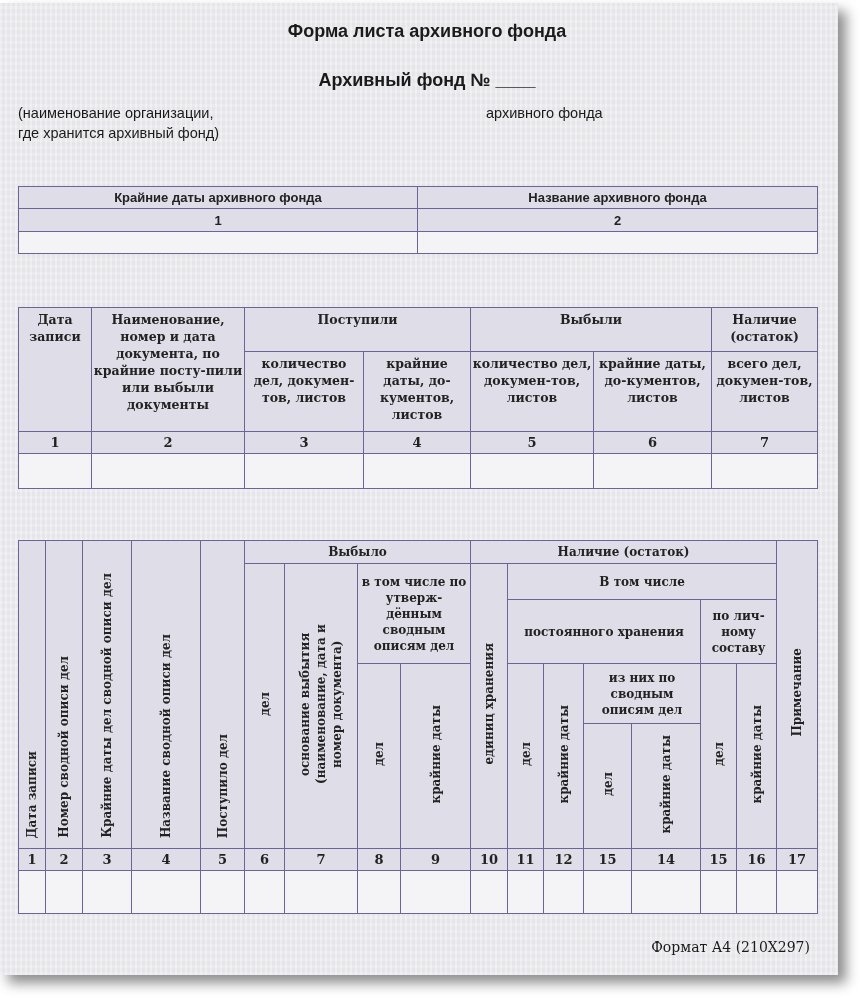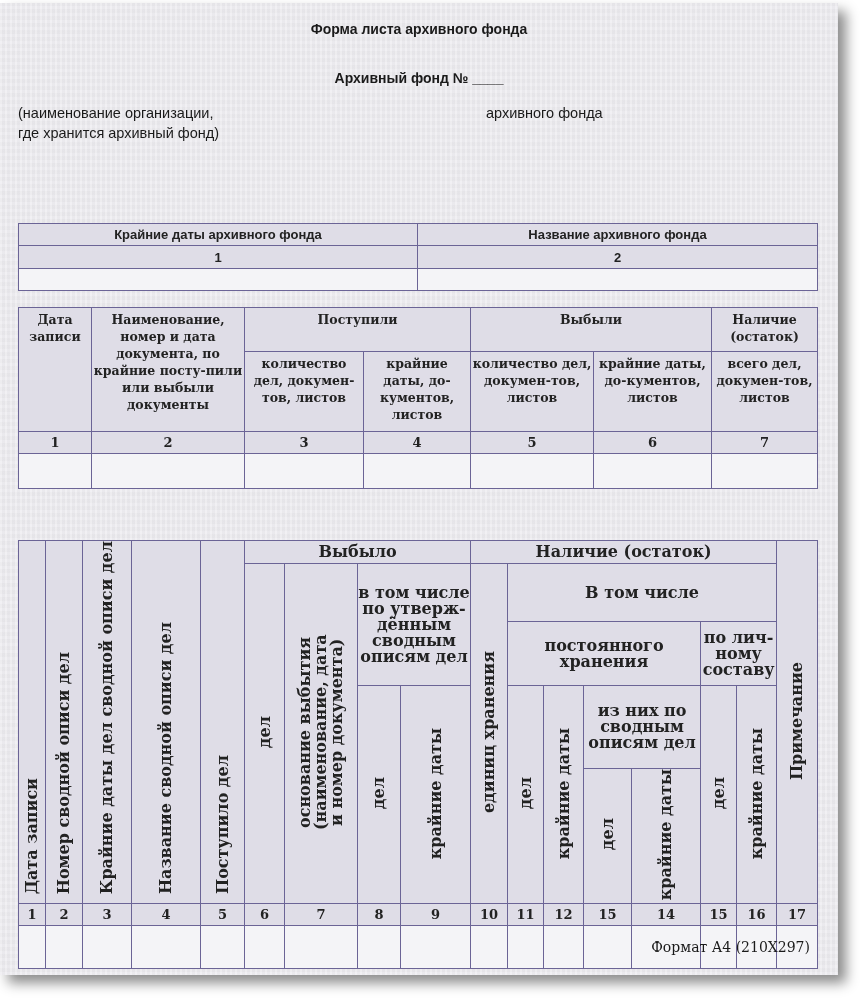--- a/index.html
+++ b/index.html
@@ -4,33 +4,33 @@
 <style>
   html,body{margin:0;padding:0;}
   body{width:860px;height:998px;background:#ffffff;position:relative;overflow:hidden;
        font-family:"DejaVu Serif","Liberation Serif",serif;color:#1a1a1a;}
   .paper{position:absolute;left:0;top:3px;width:838px;height:972px;
          background:#ecebef;
          background-image:repeating-linear-gradient(90deg,rgba(255,255,255,0.18) 0 2px,rgba(0,0,0,0.015) 2px 5px),
                           repeating-linear-gradient(0deg,rgba(255,255,255,0.12) 0 3px,rgba(0,0,0,0.012) 3px 7px);
          box-shadow:8px 8px 12px rgba(0,0,0,0.45);}
   .abs{position:absolute;}
-  .title{font-family:"Liberation Sans",sans-serif;font-weight:bold;font-size:14px;text-align:center;left:0;width:838px;}
+  .title{font-family:"Liberation Sans",sans-serif;font-weight:bold;font-size:18px;text-align:center;left:8px;width:838px;}
   .plain{font-family:"Liberation Sans",sans-serif;font-size:14.5px;line-height:20px;}
   .sect{font-family:"Liberation Sans",sans-serif;font-weight:bold;font-size:14px;text-align:center;left:0;width:838px;}
   table{border-collapse:collapse;position:absolute;table-layout:fixed;}
   td{border:1.5px solid #6b6496;padding:0;text-align:center;vertical-align:middle;
      font-weight:bold;color:#222;}
   .t1 td{font-family:"Liberation Sans",sans-serif;font-size:13px;}
   .h{background:#dfdde7;}
   .e{background:#f4f4f7;}
   .t2 td,.t3 td{font-family:"DejaVu Serif",serif;font-size:12.5px;line-height:17px;}
   .t2 td{vertical-align:top;padding-top:3px;}
   .t2 td.num,.t3 td.num{vertical-align:middle;padding-top:0;font-size:13px;}
-  .t3 td{font-size:16px;line-height:16px;}
+  .t3 td{font-size:12px;line-height:16px;}
   .t3 td.mid{vertical-align:middle;}
   .vert{writing-mode:vertical-rl;transform:rotate(180deg);display:inline-block;white-space:nowrap;}
   .vert.wrap{white-space:normal;}
   .t3 td.vcell{vertical-align:bottom;padding-bottom:6px;}
   .format{font-family:"DejaVu Serif",serif;font-size:14px;right:28px;top:936px;}
 </style>
 </head>
 <body>
 
 <div class="paper">
@@ -39,21 +39,21 @@
   <div class="abs title" style="top:67px;">Архивный фонд № ____</div>
 
   <div class="abs plain" style="left:18px;top:100px;">
     <div>(наименование организации,</div>
     <div>где хранится архивный фонд)</div>
   </div>
   <div class="abs plain" style="left:486px;top:100px;">
     <div>архивного фонда</div>
   </div>
 
-  <table class="t1" style="left:18px;top:183px;width:799px;margin-top:37px;">
+  <table class="t1" style="left:18px;top:183px;width:799px;">
     <colgroup>
         <col style="width:399px">
         <col style="width:400px">
       </colgroup>
     <tbody>
         <tr class="h" style="height:22px;">
       <td>Крайние даты архивного фонда</td>
       <td>Название архивного фонда</td>
     </tr>
     <tr class="h" style="height:23px;">

